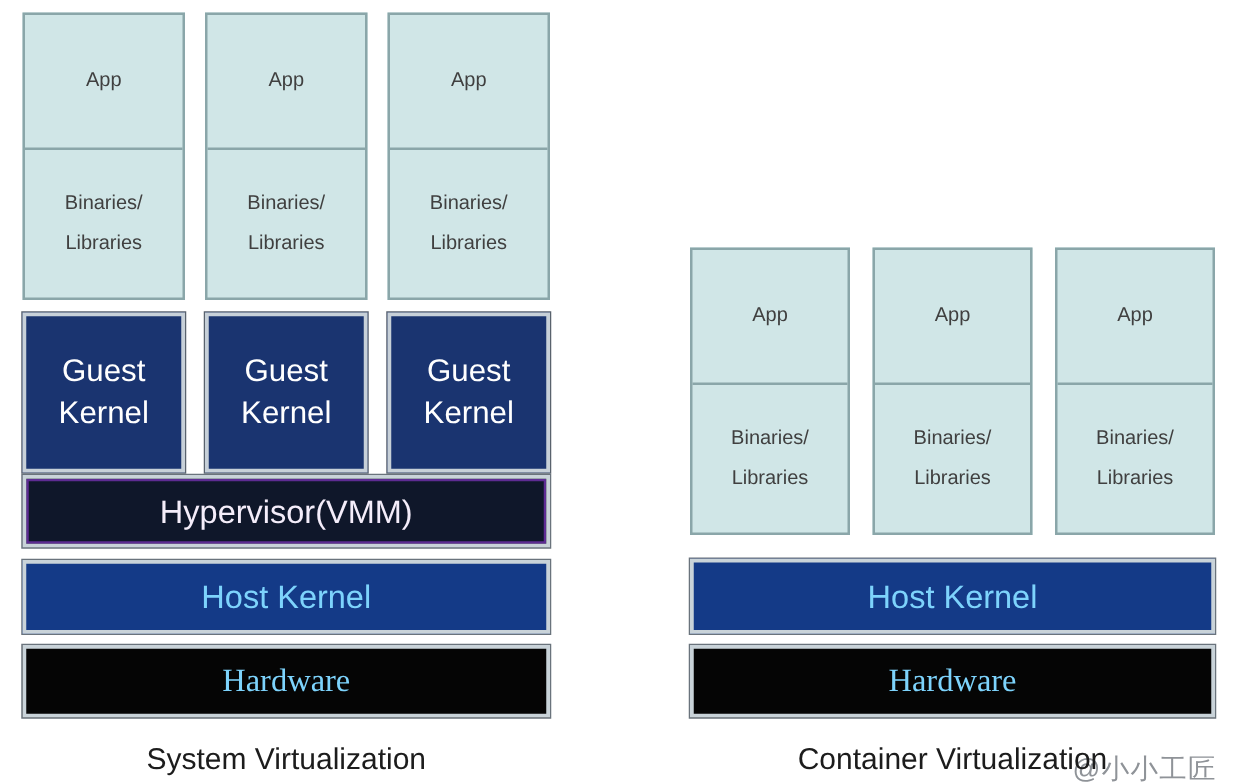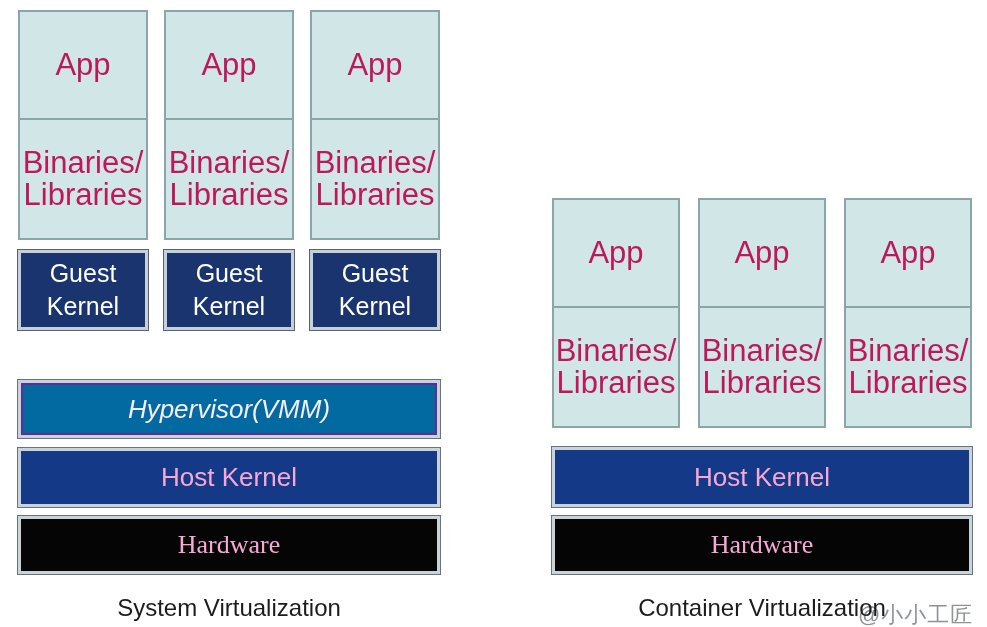--- a/index.html
+++ b/index.html
@@ -12,42 +12,42 @@
   section { display:contents; }
 
   
   .col {
     position:absolute; height:230px;
     border:2px solid #8aa6a9; background:#d0e6e7;
     display:flex; flex-direction:column;
   }
   .cell {
     display:flex; align-items:center; justify-content:center;
-    text-align:center; font-size:31px; line-height:32px; color:#be185d;
+    text-align:center; font-size:16px; line-height:32px; color:#404040;
   }
   .cell-app { flex:0 0 108px; border-bottom:2px solid #8aa6a9; }
   .cell-bin { flex:1 1 auto; }
   .pre { white-space:pre-line; }
 
   
   .gk {
-    position:absolute; top:250px; width:130px; height:80px;
+    position:absolute; top:250px; width:130px; height:128px;
     background:#1a3470; border:3px solid #c7d0d8;
     box-shadow:0 0 0 1px #59626d;
     color:#ffffff; font-size:25px; line-height:33px;
     display:flex; align-items:center; justify-content:center; text-align:center;
   }
 
   
   .bar {
     position:absolute; display:flex; align-items:center; justify-content:center;
-    color:#f9a8d4; font-size:26px;
+    color:#7dd3fc; font-size:26px;
     border:3px solid #c9d3d9; box-shadow:0 0 0 1px #6a737c;
   }
-  .bar-hypervisor { background:#0369a1; box-shadow:0 0 0 1px #6a737c, inset 0 0 0 2px #5e2c93; color:#f4edfa;font-style:italic; }
+  .bar-hypervisor { background:#0f172a; box-shadow:0 0 0 1px #6a737c, inset 0 0 0 2px #5e2c93; color:#f4edfa; }
   .bar-host { background:#143a87; }
   .bar-hardware { background:#050505;font-family:Liberation Serif, serif; }
 
   .caption {
     position:absolute; top:594px; text-align:center;
     font-size:24px; color:#1c1c1c; z-index:2;
   }
   .watermark {
     position:absolute; left:858px; top:600px; z-index:1;
     font-size:22px; color:#8f9398; letter-spacing:1px; white-space:nowrap;

